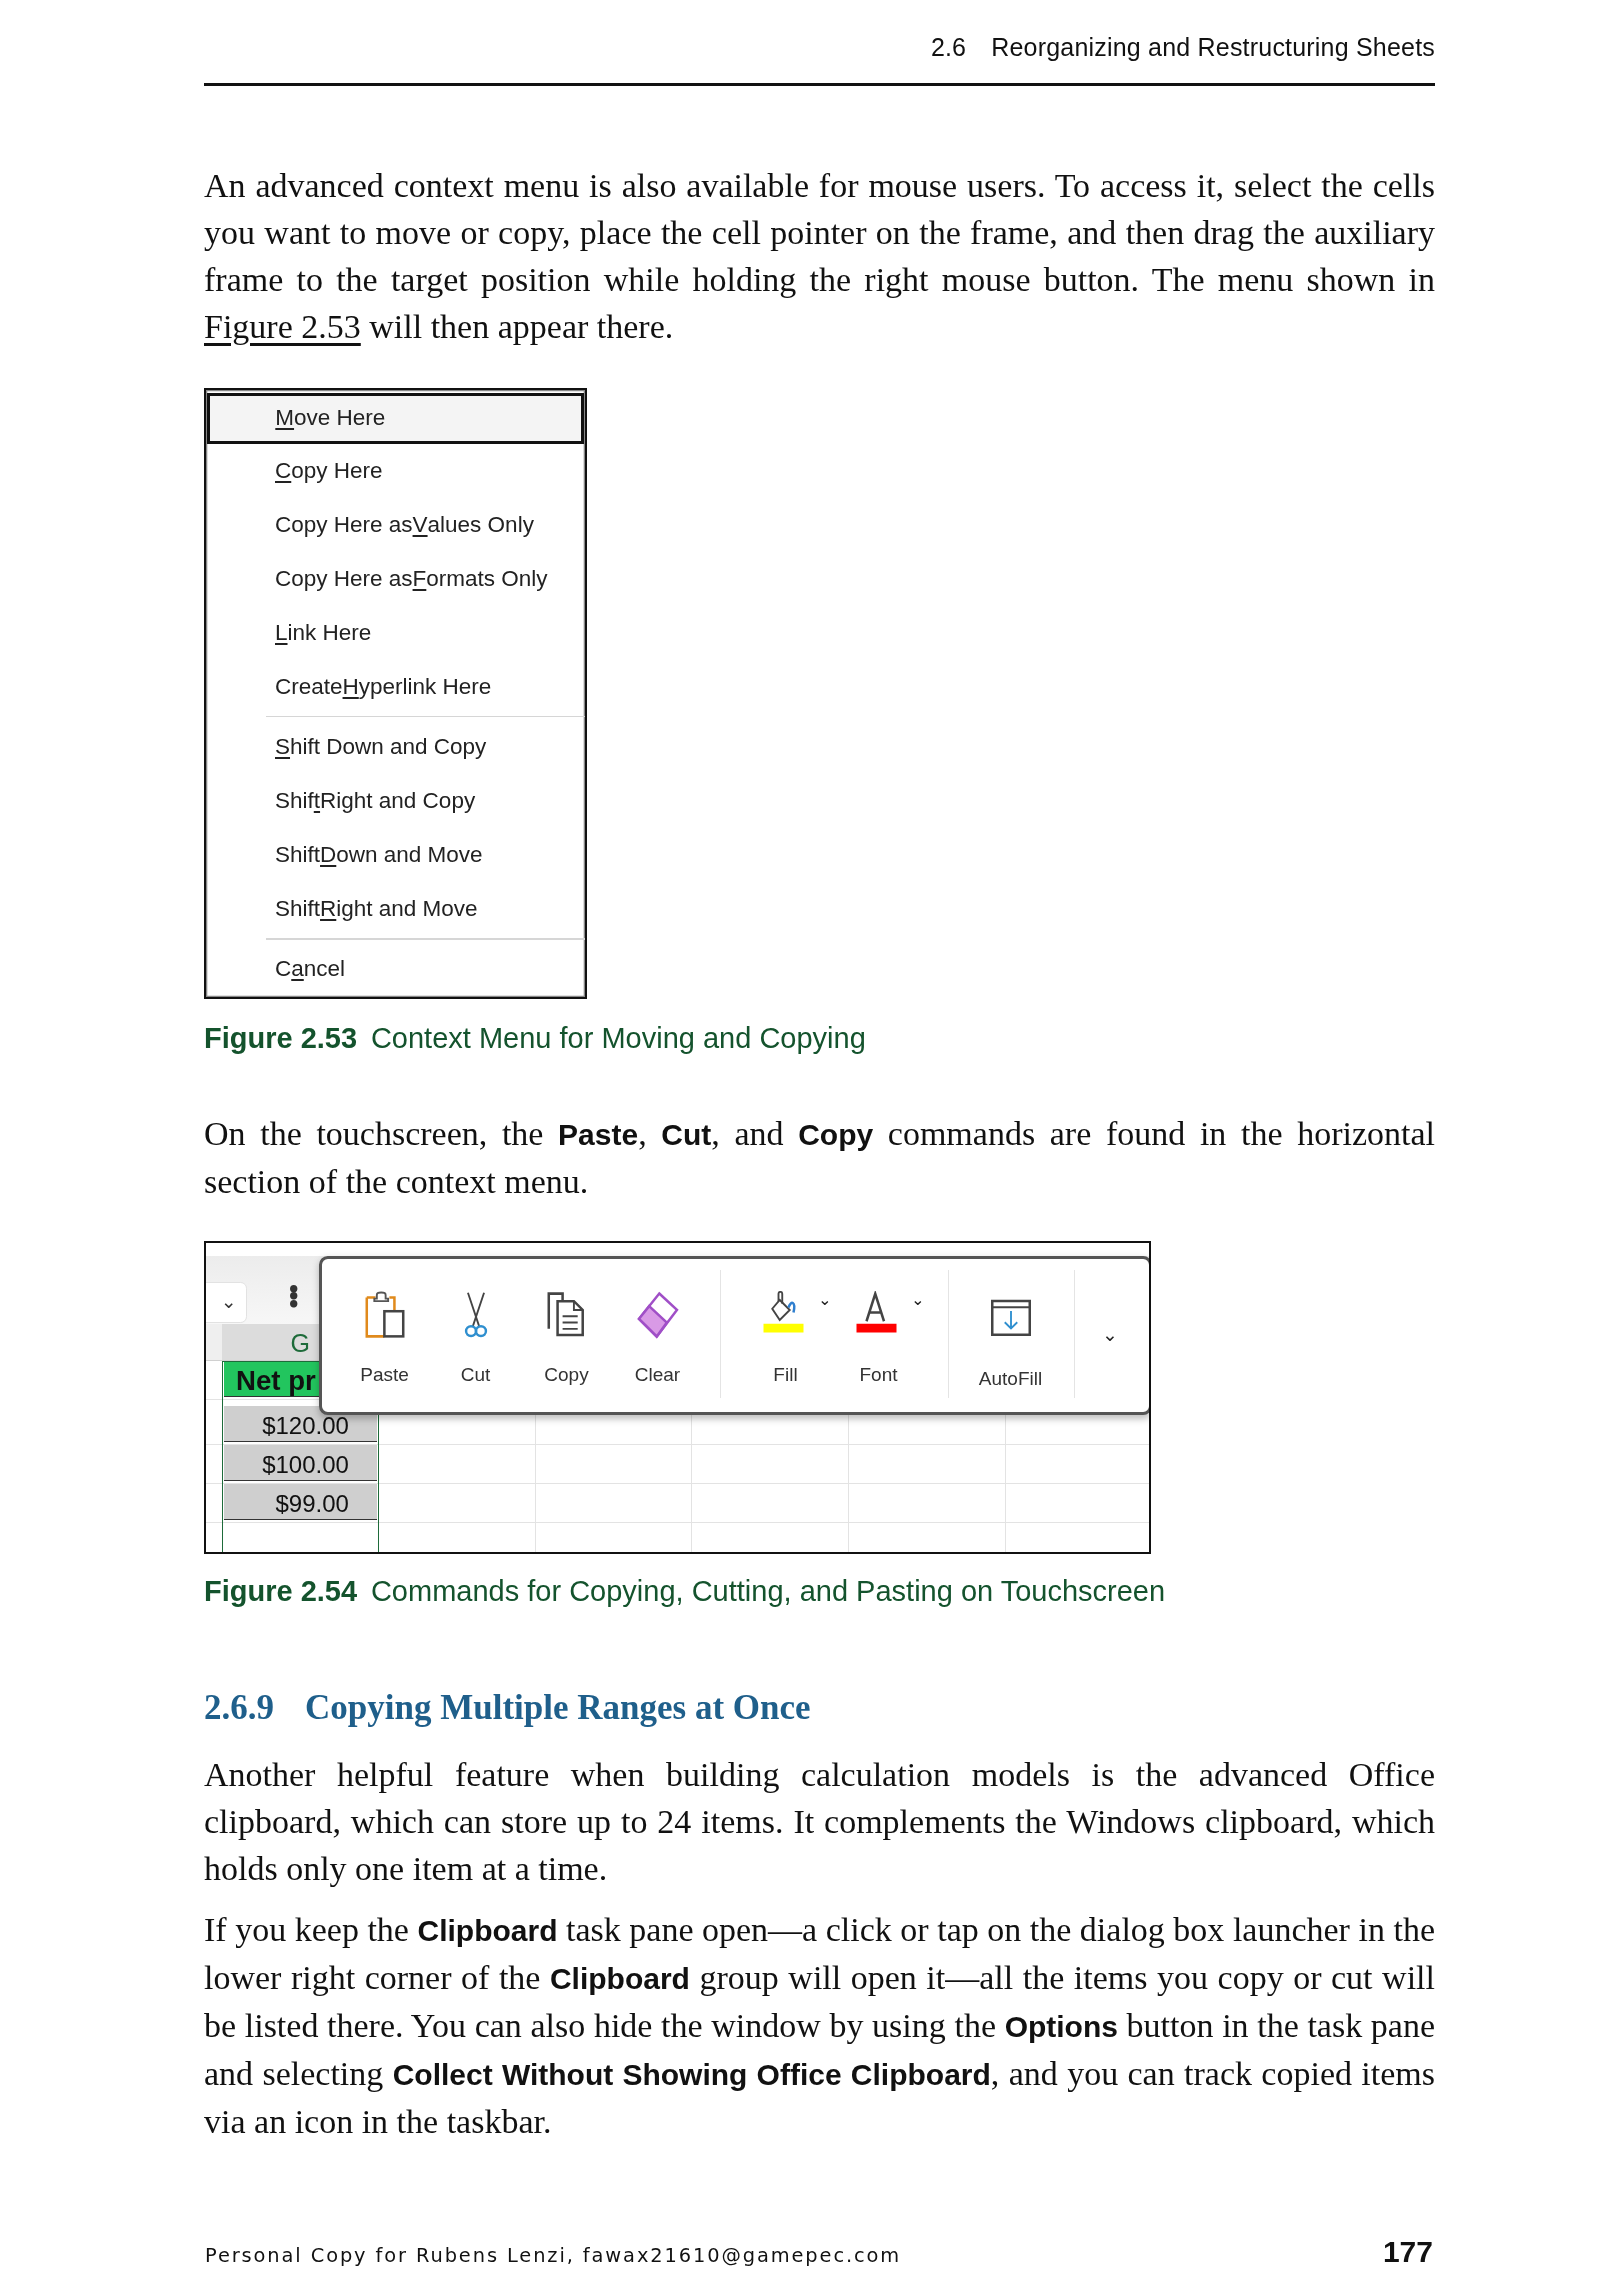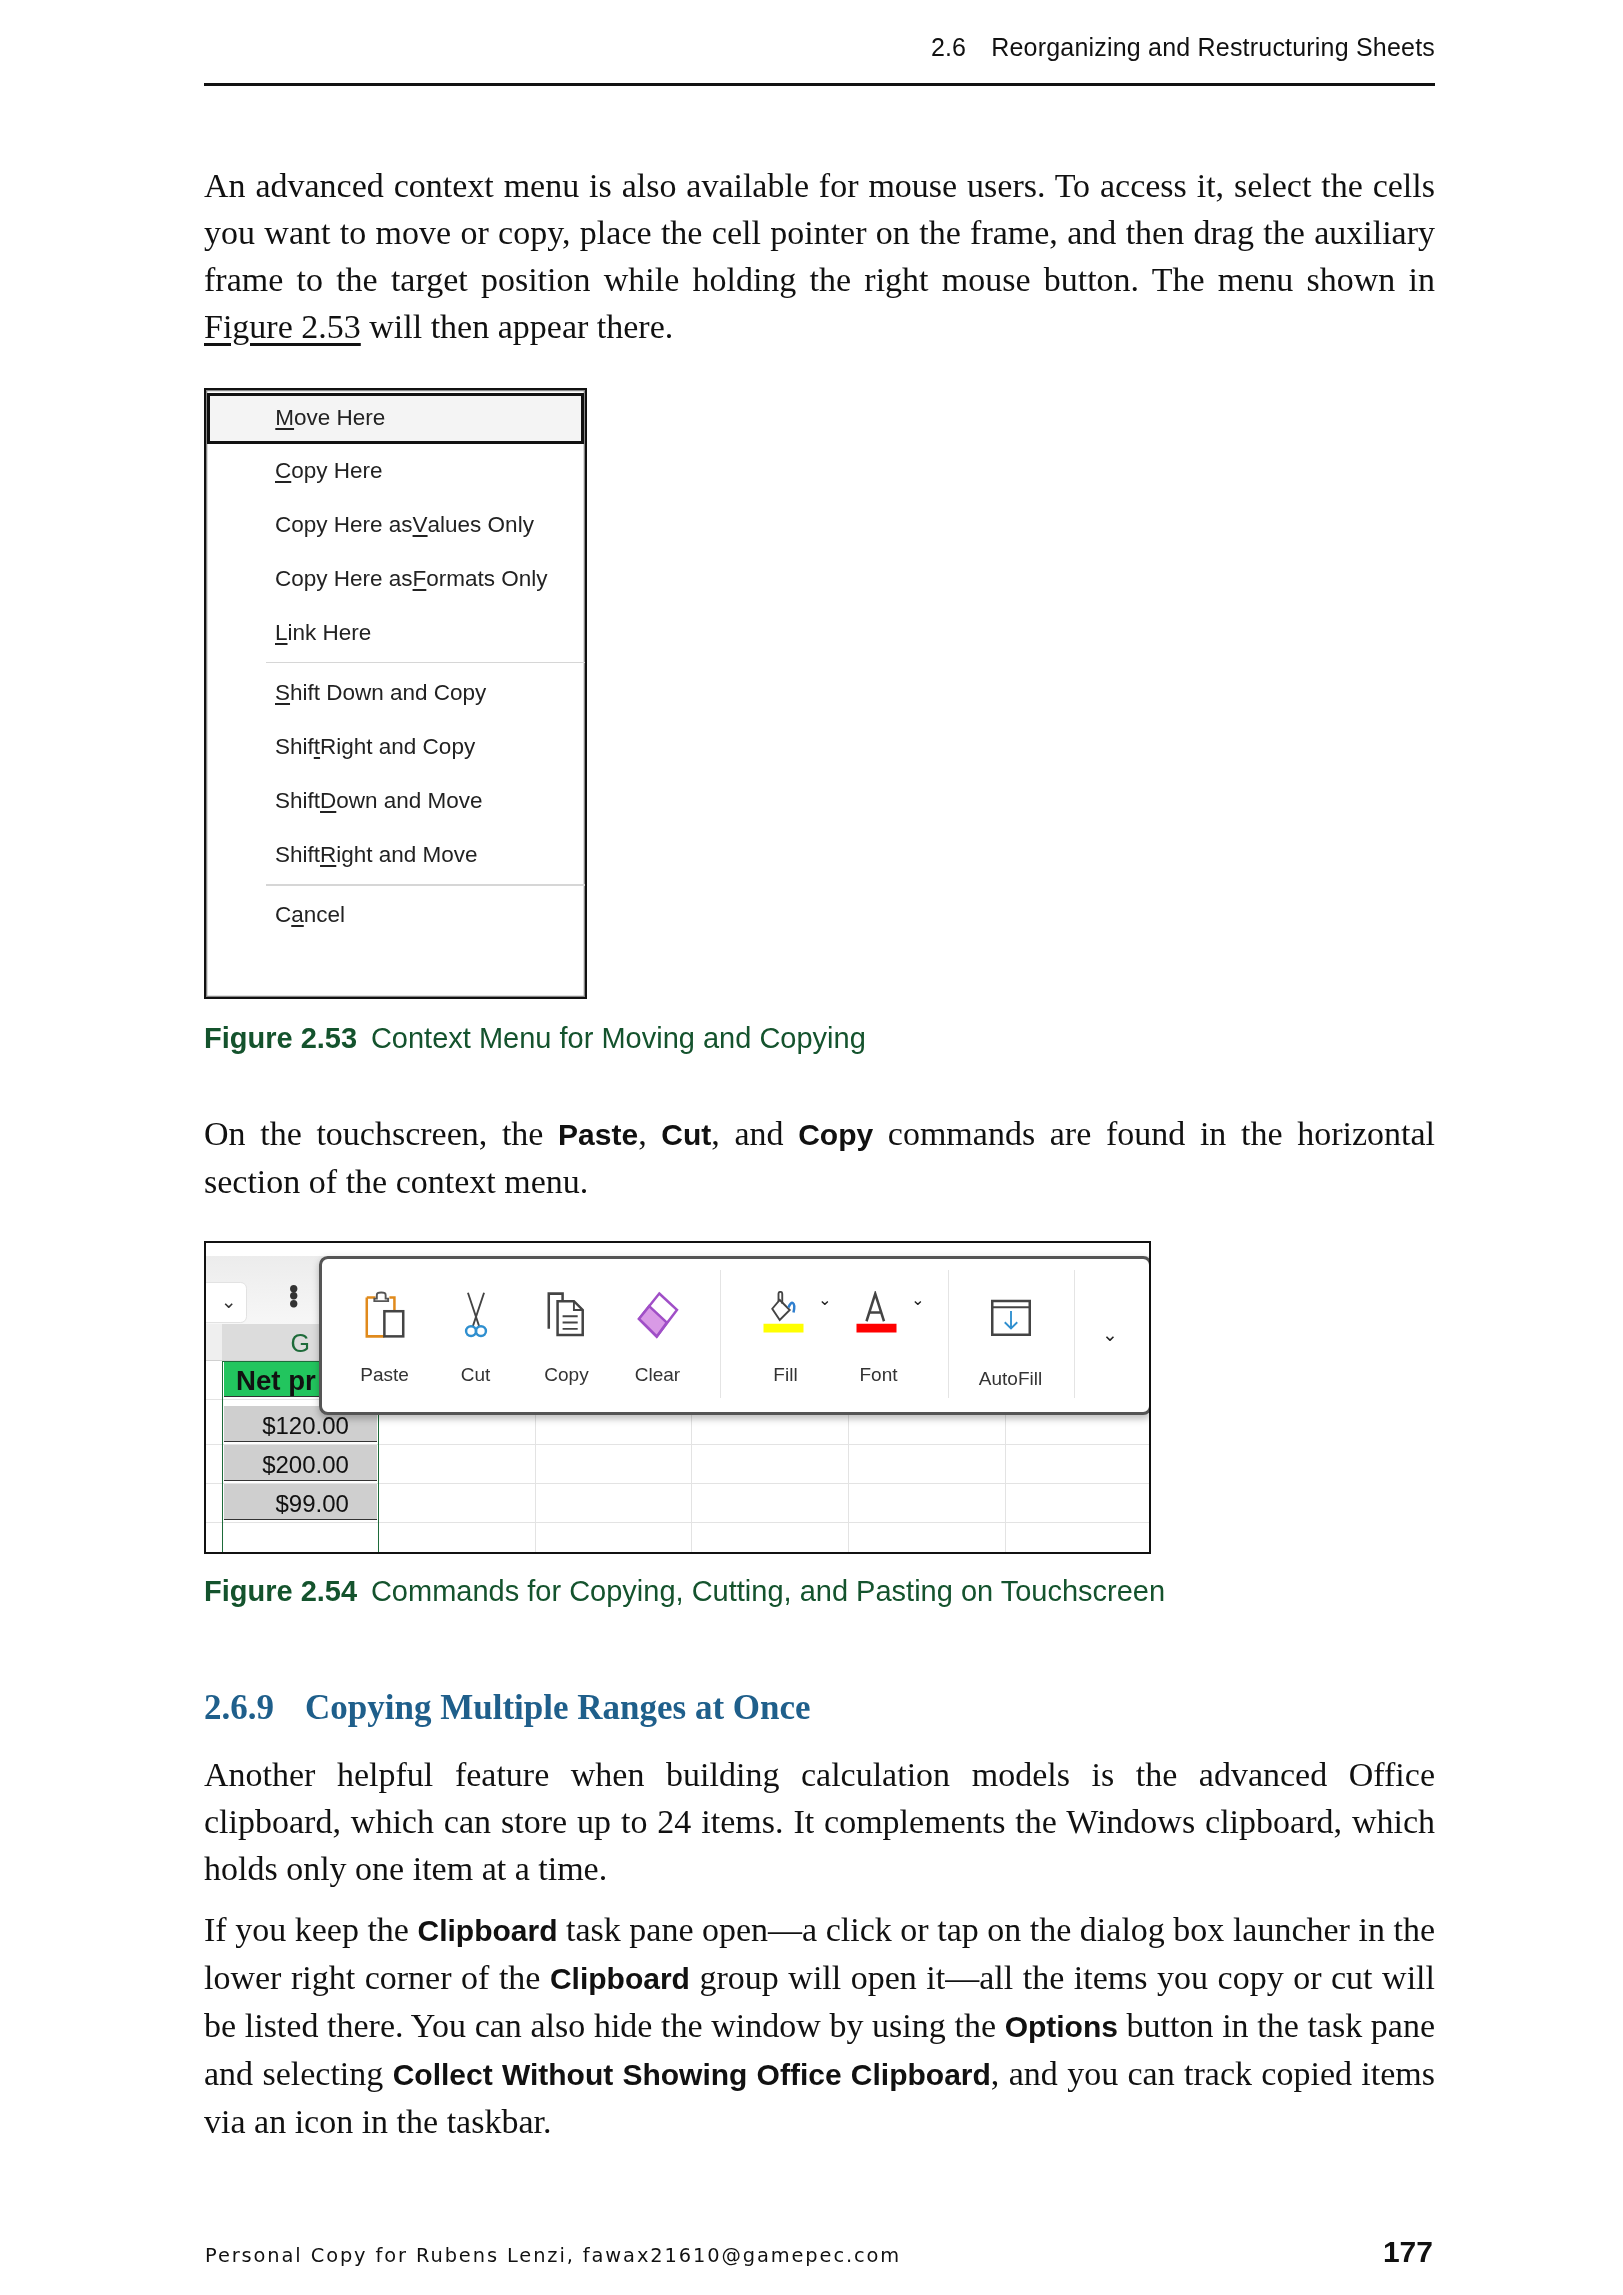--- a/index.html
+++ b/index.html
@@ -88,20 +88,25 @@
     <div class="menu-item">
       <span>Copy Here as </span>
       <span class="acc">F</span>
       <span>ormats Only</span>
     </div>
     <div class="menu-item">
       <span></span>
       <span class="acc">L</span>
       <span>ink Here</span>
     </div>
+    <div class="menu-item">
+      <span>Create </span>
+      <span class="acc">H</span>
+      <span>yperlink Here</span>
+    </div>
     <div class="menu-sep"></div>
     <div class="menu-item">
       <span></span>
       <span class="acc">S</span>
       <span>hift Down and Copy</span>
     </div>
     <div class="menu-item">
       <span>Shif</span>
       <span class="acc">t</span>
       <span> Right and Copy</span>
@@ -148,21 +153,21 @@
   <div class="vline" style="left:642px;"></div>
   <div class="vline" style="left:799px;"></div>
   <div class="grid" id="grid">
       <div class="row" style="top: 0px;">
         <div class="cell-G header" style="top: 0px;">Net pr</div>
       </div>
       <div class="row" style="top: 45px;">
         <div class="cell-G" style="top: 0px;">$120.00</div>
       </div>
       <div class="row" style="top: 84px;">
-        <div class="cell-G" style="top: 0px;">$200.00</div>
+        <div class="cell-G" style="top: 0px;">$100.00</div>
       </div>
       <div class="row" style="top: 123px;">
         <div class="cell-G" style="top: 0px;">$99.00</div>
       </div>
     </div>
   <div class="sel-border"></div>
 
   <div id="touch-menu">
     <div class="tbtn" style="left:25px;">
       <svg width="44" height="48" viewBox="0 0 70 76">

